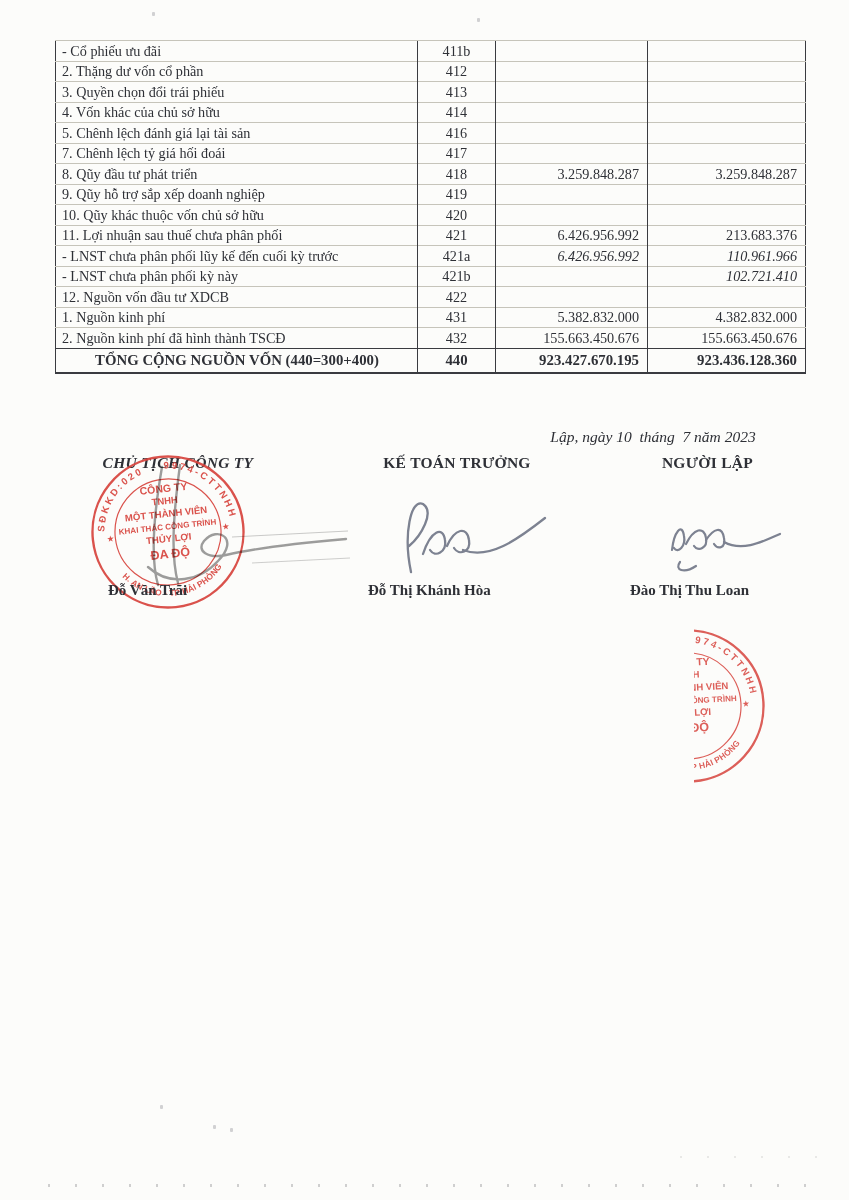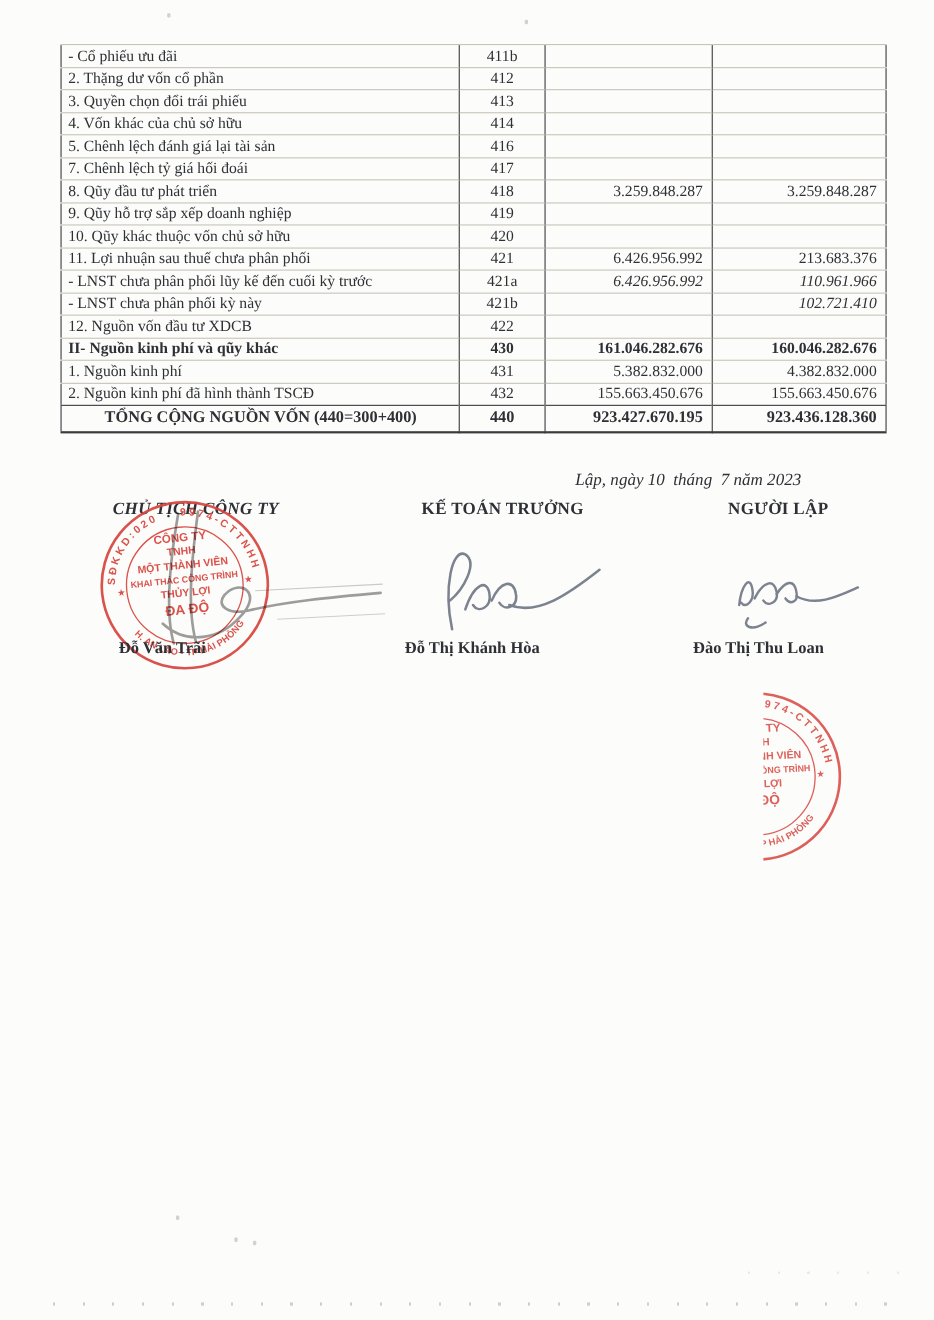--- a/index.html
+++ b/index.html
@@ -22,21 +22,21 @@
   td:first-child{border-left:none;}
   td.c-label{padding-left:6px;}
   td.c-code{text-align:center;}
   td.c-v1,td.c-v2{text-align:right;padding-right:8px;}
   tr.bold td{font-weight:bold;}
   tr.total td{border-top:1.4px solid var(--line-dark);height:23px;font-weight:bold;font-size:14.8px;}
   tr.total td.c-label{text-align:center;}
   td.it{font-style:italic;}
   td.ctr{text-align:center;padding-right:5px;}
   
-  .date-line{position:absolute;left:523px;top:428px;width:260px;text-align:left;
+  .date-line{position:absolute;left:523px;top:428px;width:260px;text-align:center;
     font-style:italic;font-size:15.5px;white-space:pre;}
   .sig-title{position:absolute;top:454px;font-weight:bold;font-size:15.5px;
     letter-spacing:.3px;text-align:center;white-space:nowrap;}
   .sig-title.pos1{left:78px;width:200px;font-style:italic;}
   .sig-title.pos2{left:364px;width:186px;}
   .sig-title.pos3{left:630px;width:155px;}
   .sig-name{position:absolute;top:582px;font-weight:bold;font-size:15px;
     text-align:left;white-space:nowrap;}
   .sig-name.pos1{left:108px;width:178px;}
   .sig-name.pos2{left:368px;width:178px;}
@@ -141,26 +141,20 @@
             <td class="c-code">421b</td>
             <td class="c-v1 it"></td>
             <td class="c-v2 it">102.721.410</td>
           </tr>
           <tr>
             <td class="c-label">12. Nguồn vốn đầu tư XDCB</td>
             <td class="c-code">422</td>
             <td class="c-v1"></td>
             <td class="c-v2"></td>
           </tr>
-          <tr class="bold">
-            <td class="c-label">II- Nguồn kinh phí và qũy khác</td>
-            <td class="c-code">430</td>
-            <td class="c-v1">161.046.282.676</td>
-            <td class="c-v2">160.046.282.676</td>
-          </tr>
           <tr>
             <td class="c-label">1. Nguồn kinh phí</td>
             <td class="c-code">431</td>
             <td class="c-v1">5.382.832.000</td>
             <td class="c-v2">4.382.832.000</td>
           </tr>
           <tr>
             <td class="c-label">2. Nguồn kinh phí đã hình thành TSCĐ</td>
             <td class="c-code">432</td>
             <td class="c-v1">155.663.450.676</td>

